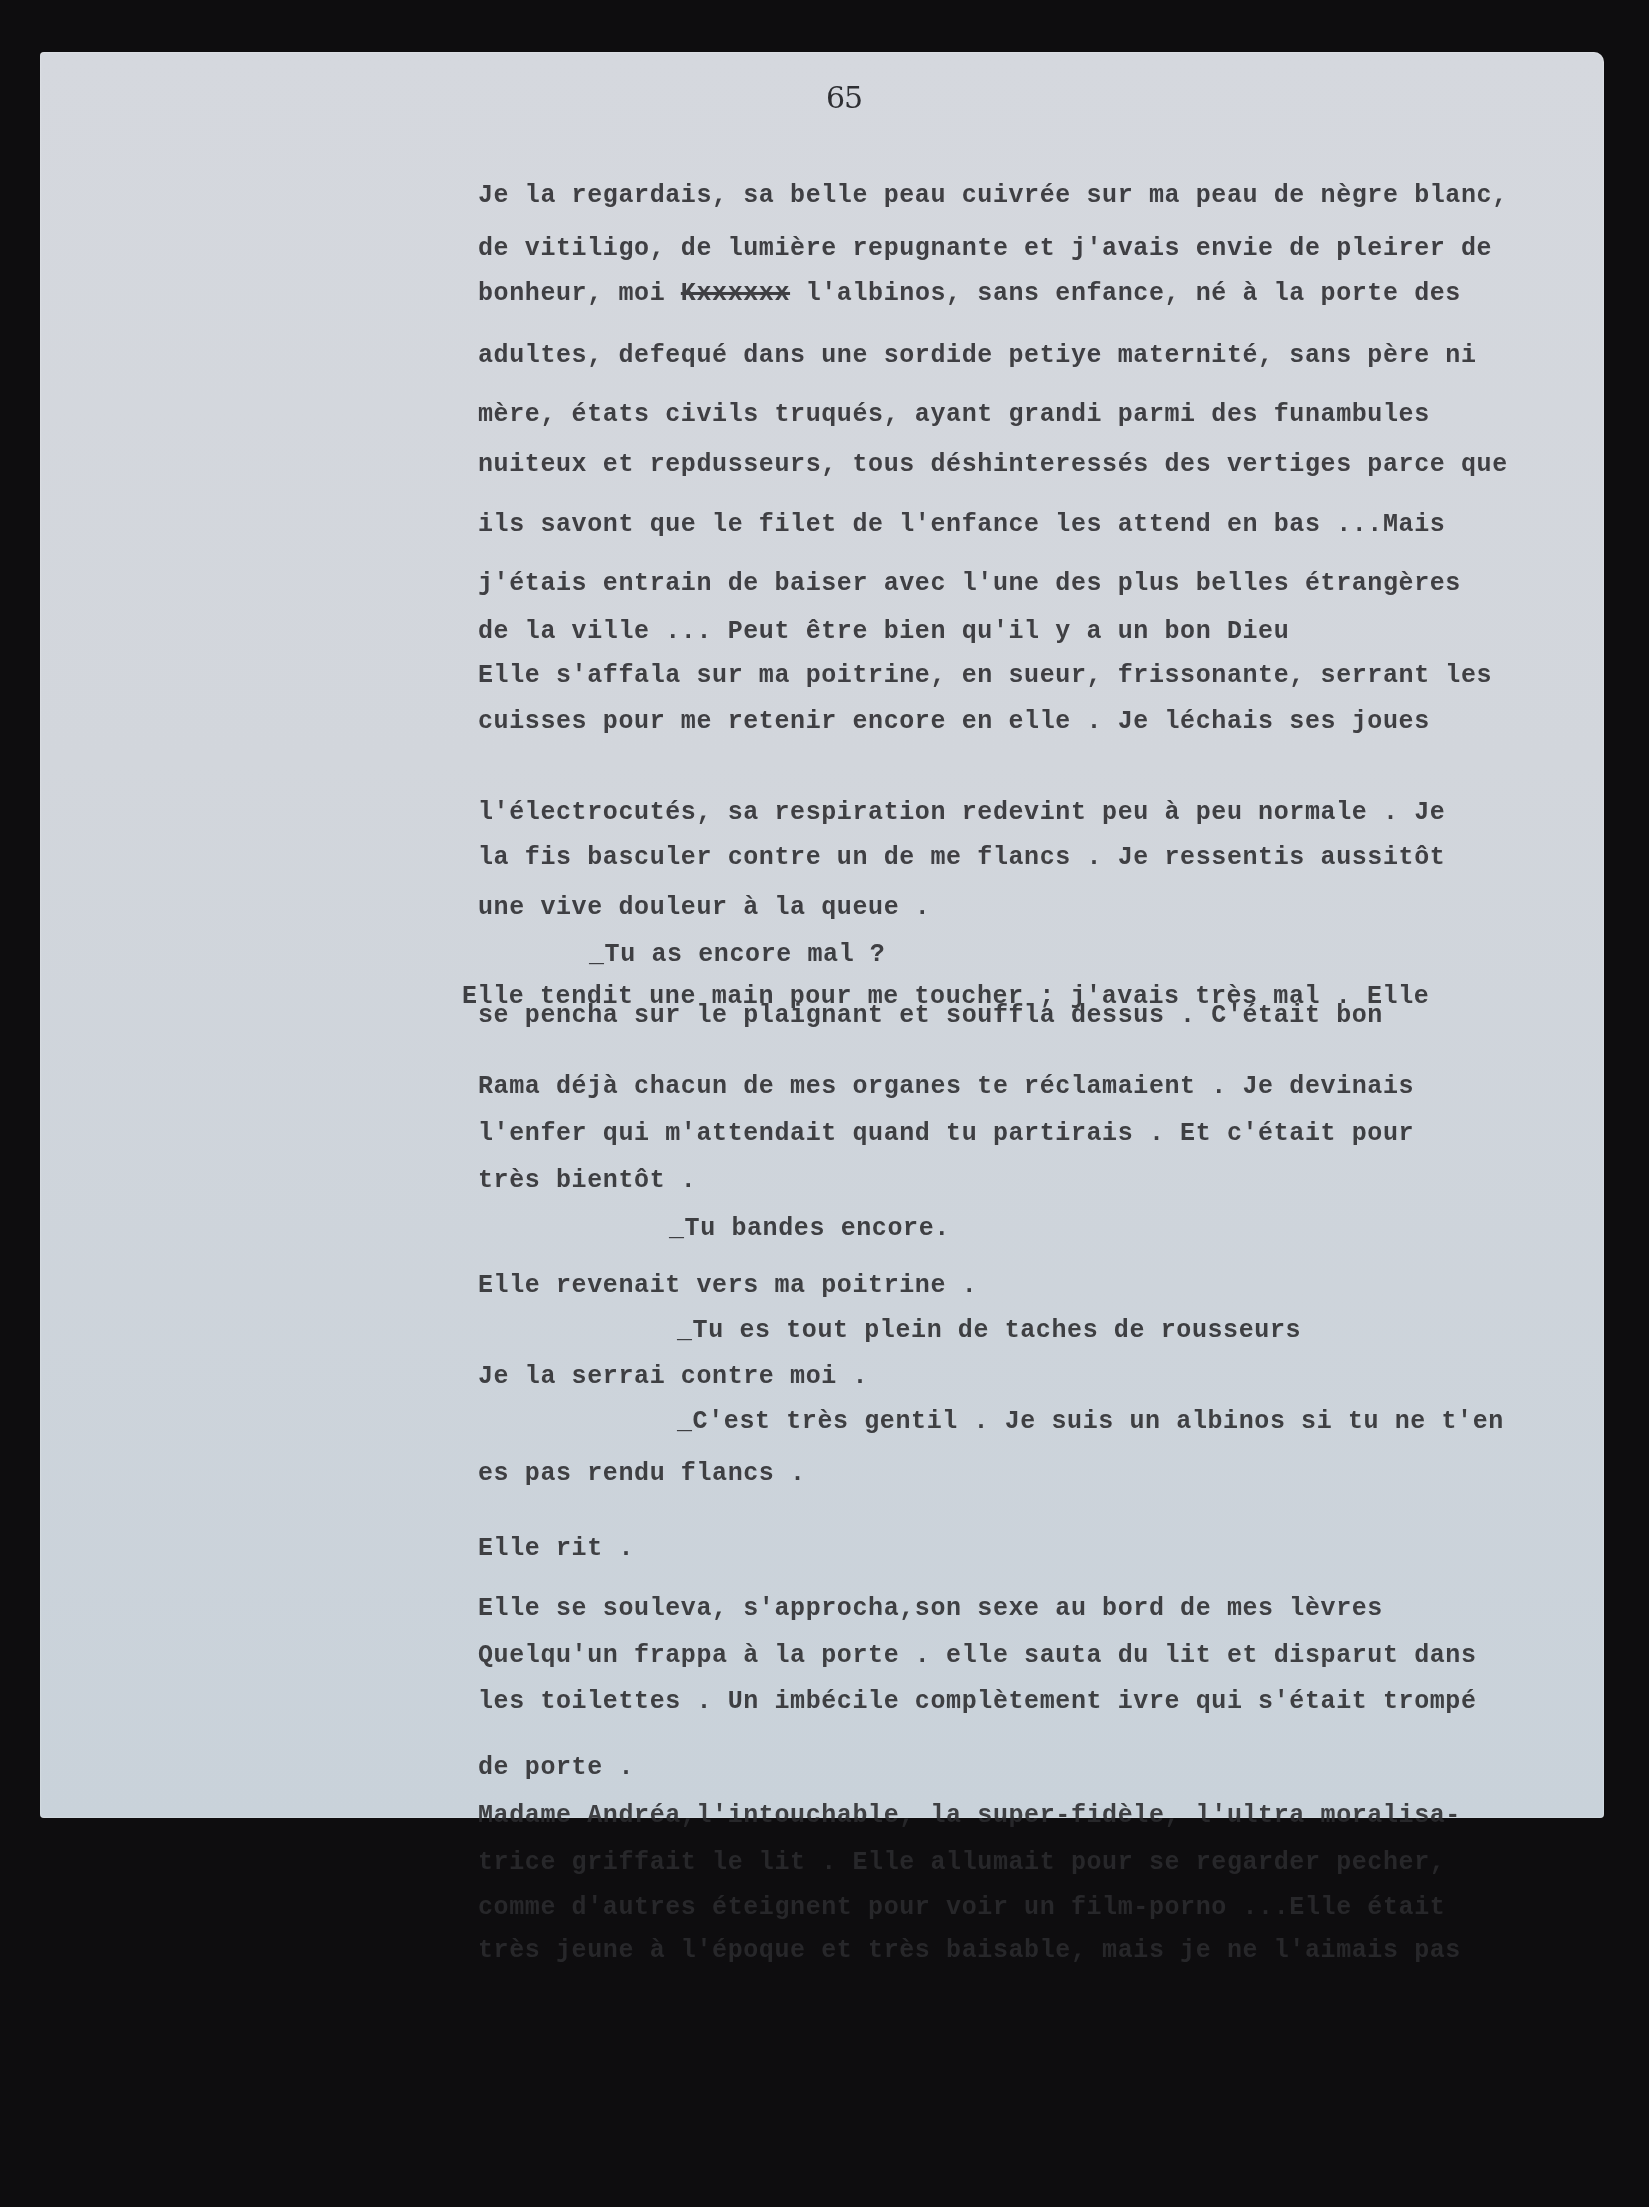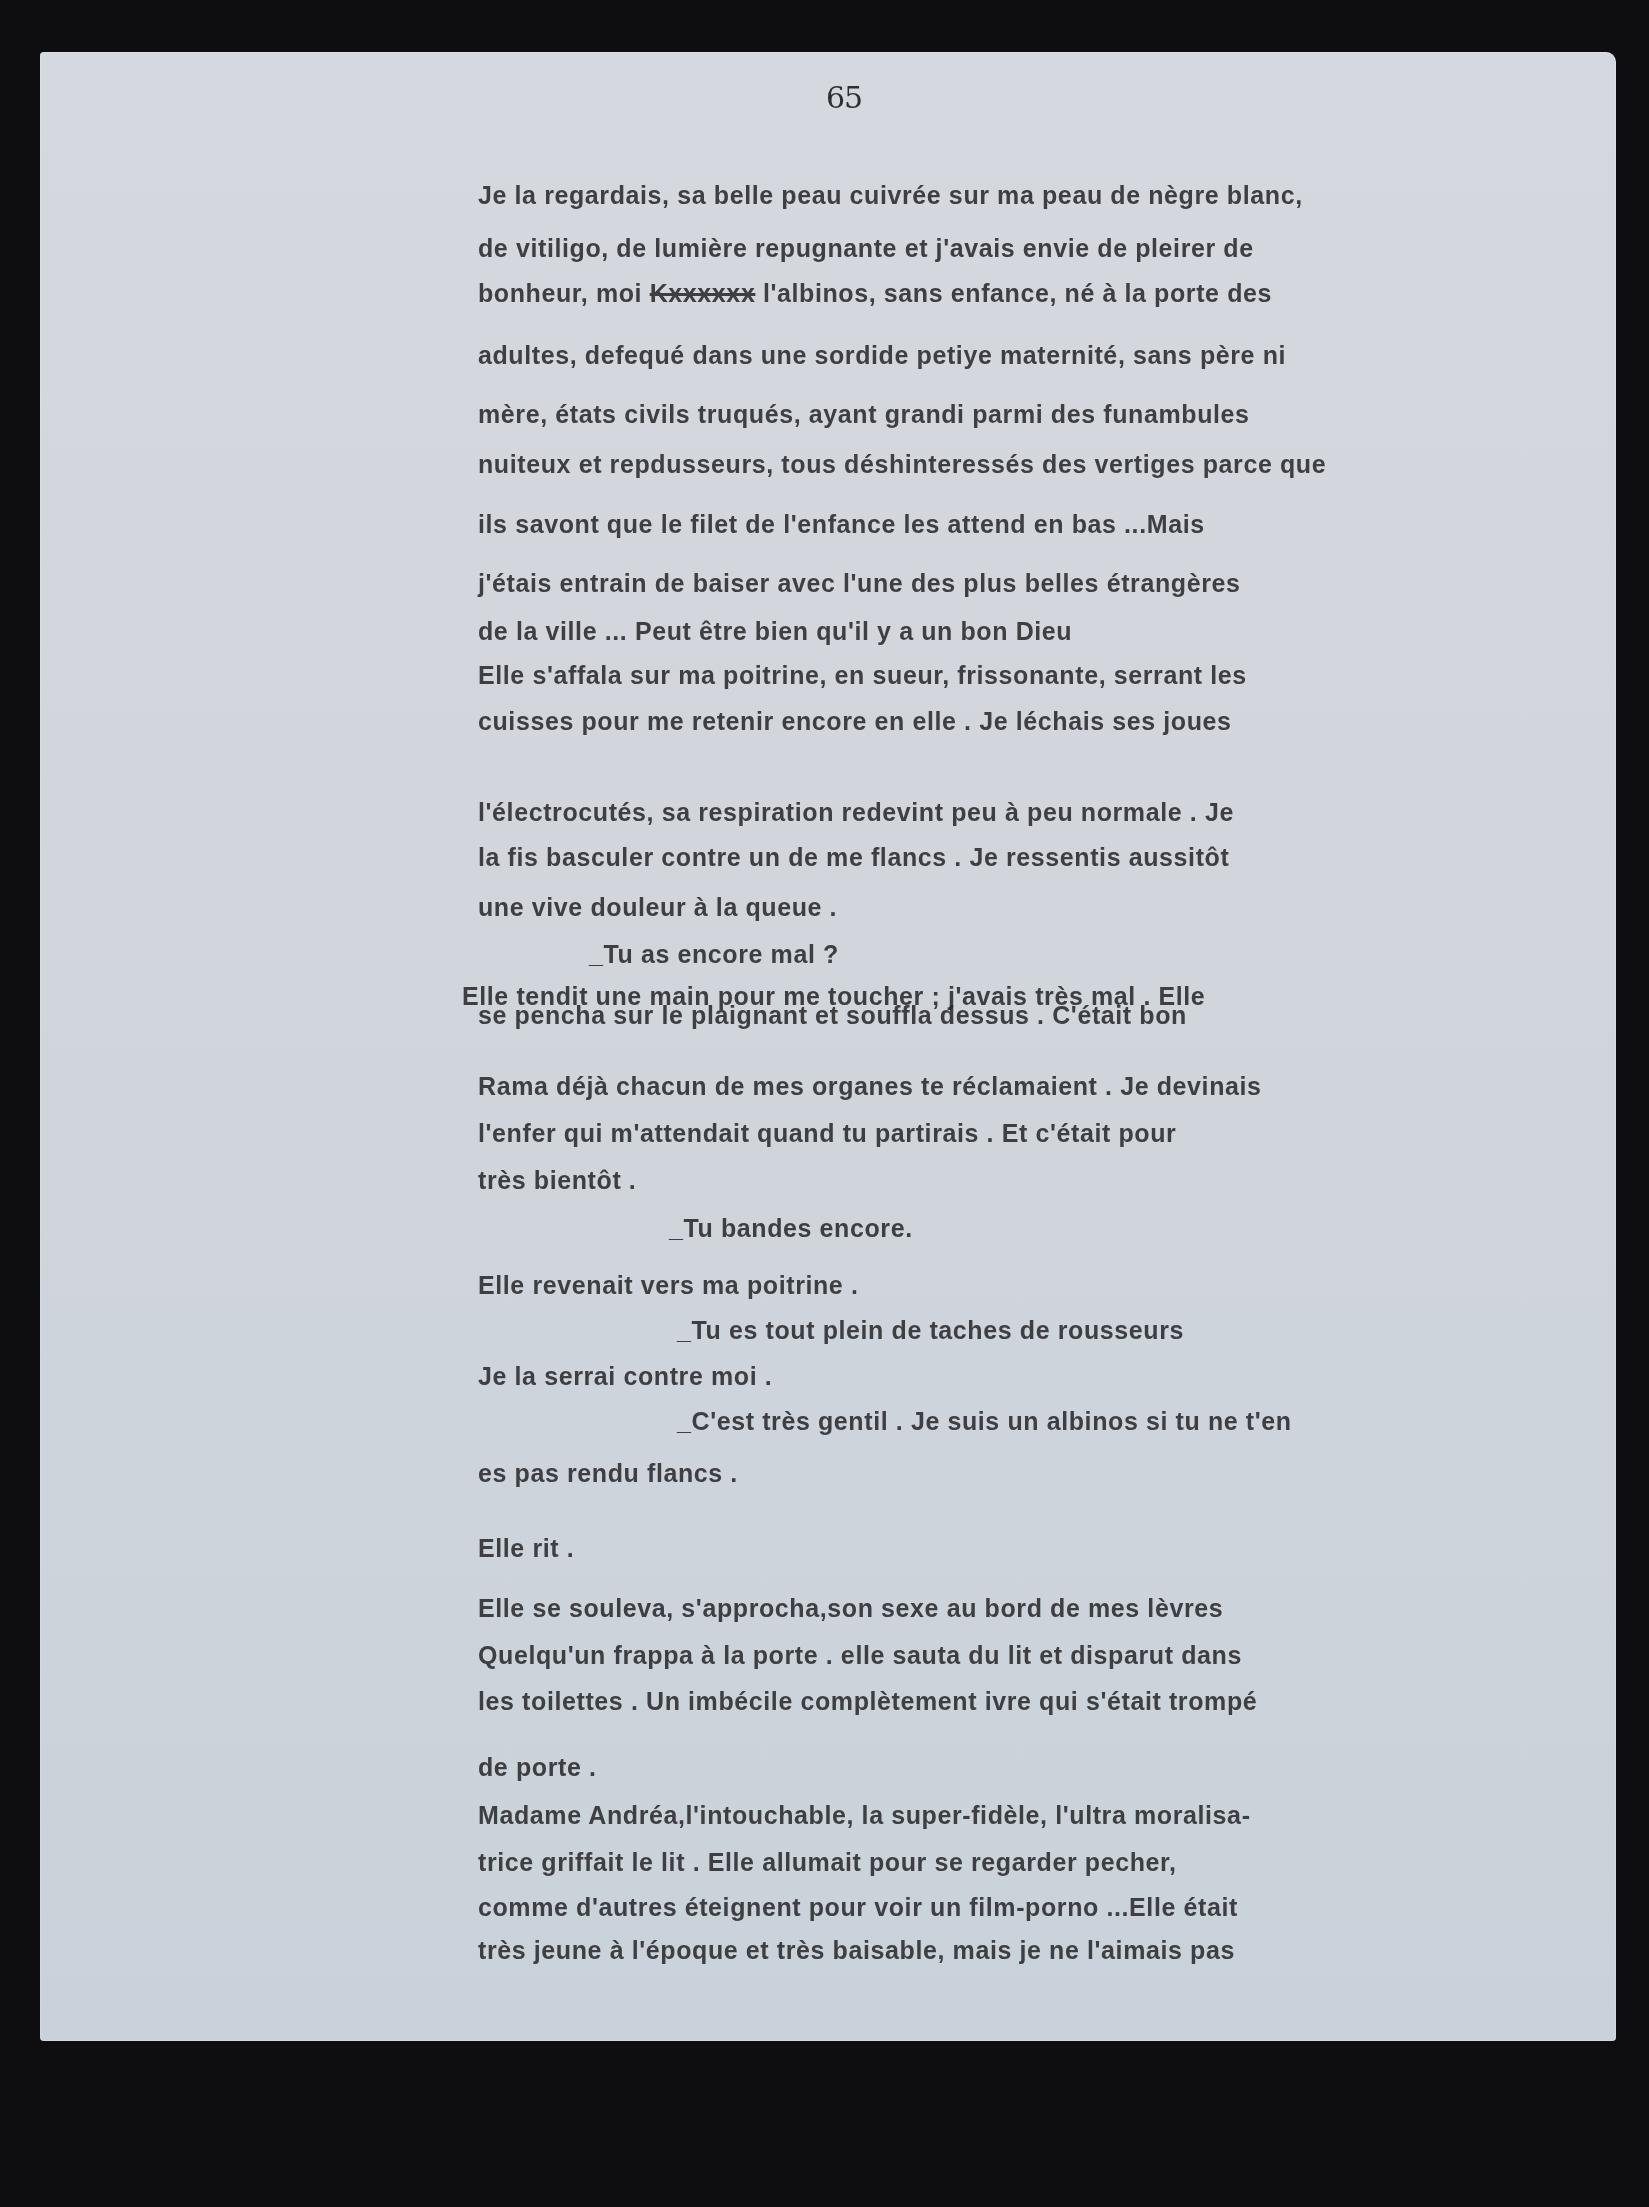--- a/index.html
+++ b/index.html
@@ -8,39 +8,38 @@
     background: #0e0d0f;
     width: 1650px;
     height: 2208px;
     overflow: hidden;
   }
   .page {
     position: absolute;
     left: 40px;
     top: 52px;
     width: 1564px;
-    height: 1989px;
+    height: 1766px;
     background: linear-gradient(180deg, #d5d8de 0%, #d2d6dc 40%, #c9d2da 100%);
     border-radius: 4px 10px 4px 4px;
     box-shadow: 0 0 2px rgba(255,255,255,0.6) inset;
-    padding-left: 12px;
   }
   .page-number {
     position: absolute;
     left: 786px;
     top: 28px;
     font-family: "DejaVu Serif", serif;
     font-size: 30px;
     color: #2e2f33;
     letter-spacing: -1px;
   }
   .line {
     position: absolute;
     white-space: pre;
-    font-family: Liberation Sans, sans-serif;
+    font-family: Liberation Mono, monospace;
     font-size: 25px;
     color: #2b2b2e;
     font-weight: bold;
     letter-spacing: 0.6px;
     opacity: 0.88;
   }
   .strike {
     text-decoration: line-through;
     text-decoration-thickness: 3px;
   }

